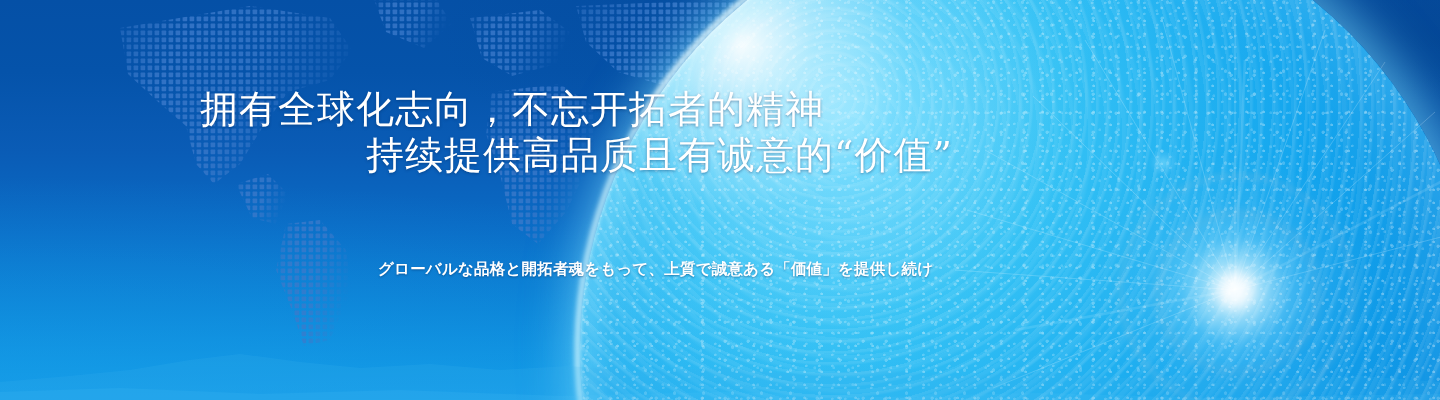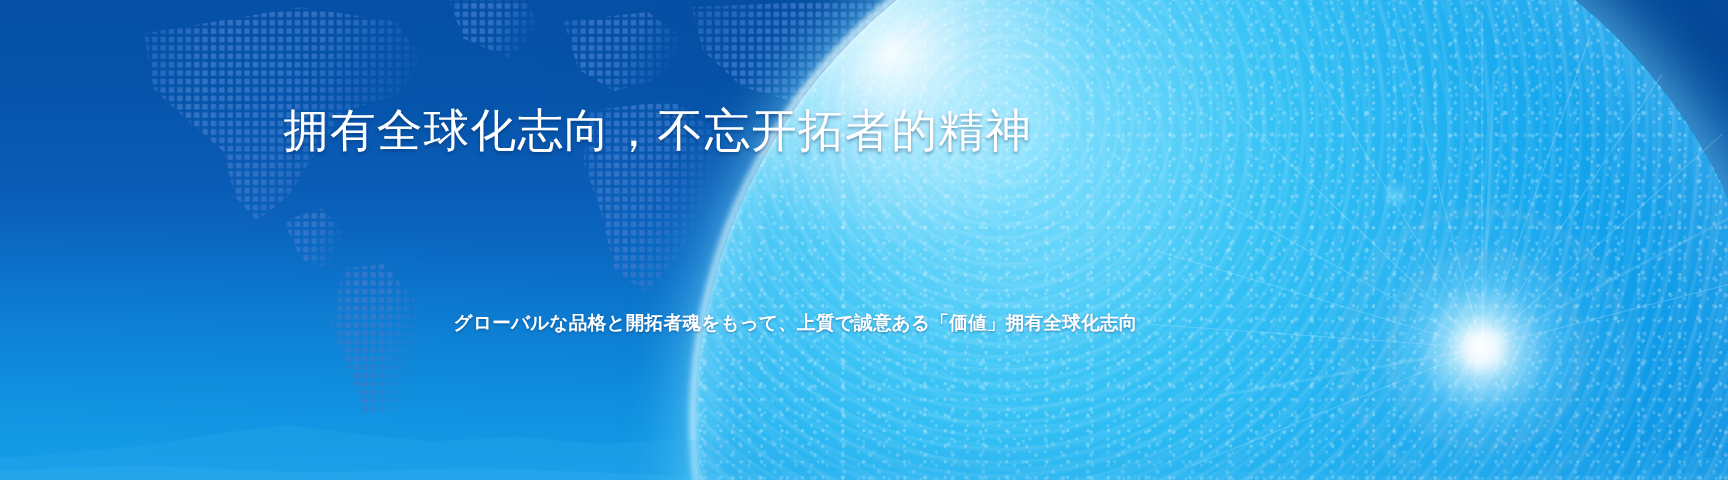--- a/index.html
+++ b/index.html
@@ -200,21 +200,20 @@
     left: 0;
     top: 86px;
     width: 1010px;
     color: #ffffff;
     font-family: "DejaVu Serif", "Liberation Serif", serif;
     font-size: 38px;
     line-height: 46px;
     letter-spacing: 1px;
     white-space: nowrap;
     text-shadow: 0 1px 3px rgba(2, 40, 92, 0.45);
-    margin-left: 36px;
   }
   .headline-line1 { padding-left: 200px; }
   .headline-line2 { padding-left: 366px; }
 
   .subline-en {
     position: absolute;
     left: 303px;
     top: 206px;
     color: #ffffff;
     font-family: "DejaVu Sans Mono", "Liberation Mono", monospace;
@@ -325,17 +324,18 @@
   <div class="flare-dot"></div>
 
   <svg class="ridge" viewBox="0 0 1440 60" preserveAspectRatio="none" aria-hidden="true">
     <path d="M0,42 L70,36 L130,30 L190,20 L240,14 L300,22 L360,28 L430,24 L500,30 L570,26 L640,32 L720,28 L800,34 L880,30 L960,36 L1040,32 L1120,38 L1200,34 L1280,40 L1360,36 L1440,42 L1440,60 L0,60 Z" fill="#3fb4ee" fill-opacity="0.35"></path>
     <path d="M0,52 L120,48 L260,54 L400,50 L560,56 L720,52 L880,57 L1040,53 L1200,58 L1440,54 L1440,60 L0,60 Z" fill="#56c4f5" fill-opacity="0.30"></path>
   </svg>
 
   <div class="copy">
     <div class="headline">
       <div class="headline-line1">拥有全球化志向，不忘开拓者的精神</div>
+      <div class="headline-line2">持续提供高品质且有诚意的“价值”</div>
     </div>
-    <div class="subline-ja">グローバルな品格と開拓者魂をもって、上質で誠意ある「価値」拥有全球化志向</div>
+    <div class="subline-ja">グローバルな品格と開拓者魂をもって、上質で誠意ある「価値」を提供し続け</div>
   </div>
 
 </div>
 
 </body></html>

